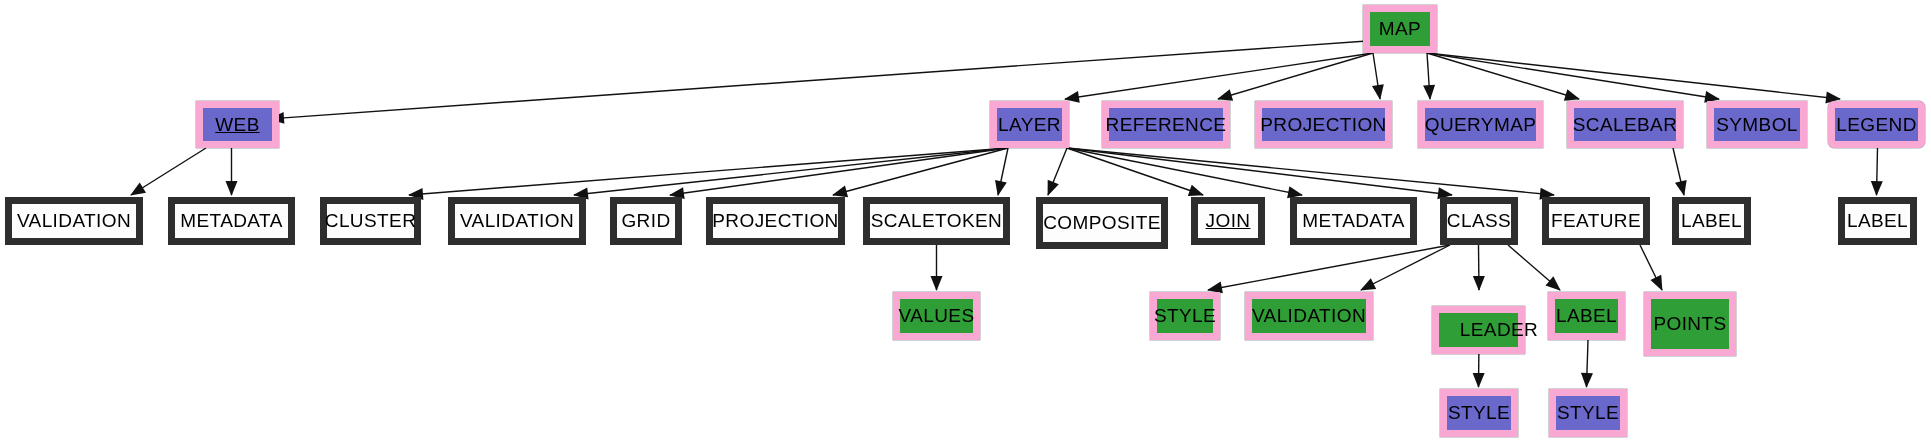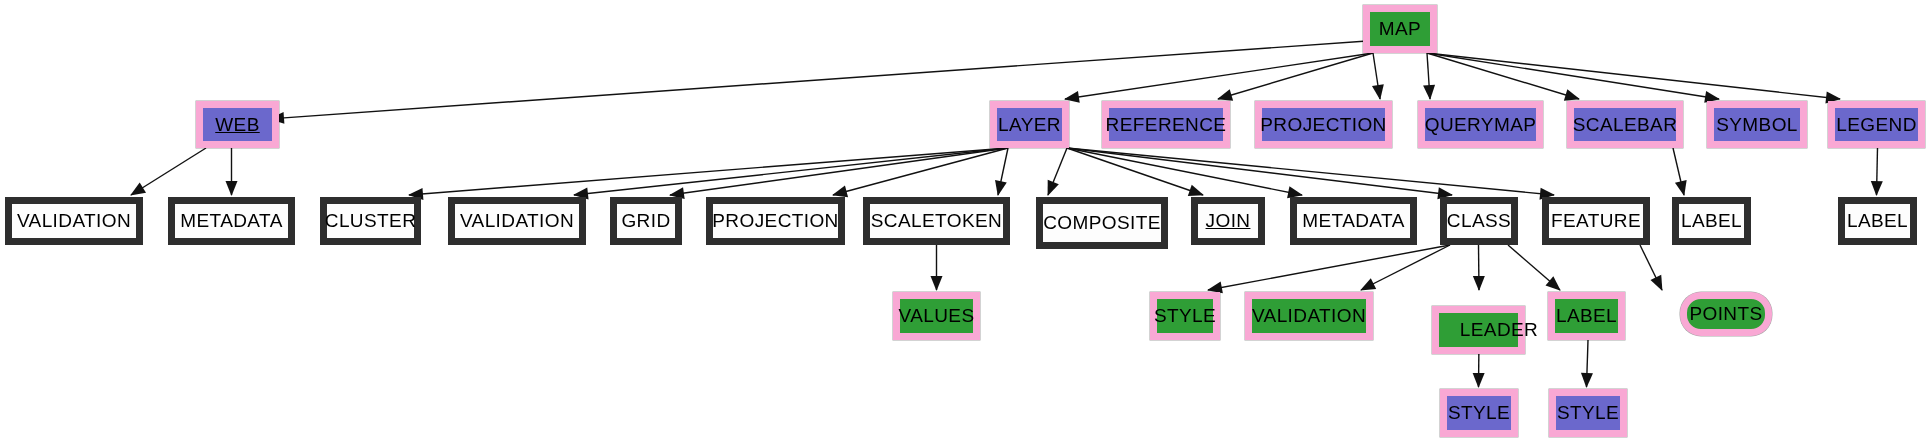--- a/index.html
+++ b/index.html
@@ -97,21 +97,21 @@
     </div>
     <div class="node purple" style="left: 1418px; top: 101px; width: 125px; height: 47px;">
       <span>QUERYMAP</span>
     </div>
     <div class="node purple" style="left: 1567px; top: 101px; width: 116px; height: 47px;">
       <span>SCALEBAR</span>
     </div>
     <div class="node purple" style="left: 1707px; top: 101px; width: 100px; height: 47px;">
       <span>SYMBOL</span>
     </div>
-    <div class="node purple" style="left: 1828px; top: 101px; width: 97px; height: 47px;">
+    <div class="node purple" style="left: 1828px; top: 101px; width: 97px; height: 47px; border-radius: 6px;">
       <span>LEGEND</span>
     </div>
     <div class="node white" style="left: 5px; top: 197px; width: 138px; height: 48px;">
       <span>VALIDATION</span>
     </div>
     <div class="node white" style="left: 168px; top: 197px; width: 127px; height: 48px;">
       <span>METADATA</span>
     </div>
     <div class="node white" style="left: 320px; top: 197px; width: 101px; height: 48px;">
       <span>CLUSTER</span>
@@ -157,21 +157,21 @@
     </div>
     <div class="node green" style="left: 1245px; top: 292px; width: 128px; height: 48px;">
       <span>VALIDATION</span>
     </div>
     <div class="node green" style="left: 1432px; top: 306px; width: 93px; height: 48px; padding-left: 41px;">
       <span>LEADER</span>
     </div>
     <div class="node green" style="left: 1548px; top: 292px; width: 77px; height: 48px;">
       <span>LABEL</span>
     </div>
-    <div class="node green" style="left: 1680px; top: 292px; width: 92px; height: 44px; border-radius: 21px;">
+    <div class="node green" style="left: 1644px; top: 292px; width: 92px; height: 64px;">
       <span>POINTS</span>
     </div>
     <div class="node purple" style="left: 1440px; top: 389px; width: 78px; height: 48px;">
       <span>STYLE</span>
     </div>
     <div class="node purple" style="left: 1549px; top: 389px; width: 78px; height: 48px;">
       <span>STYLE</span>
     </div>
   </div>
 

